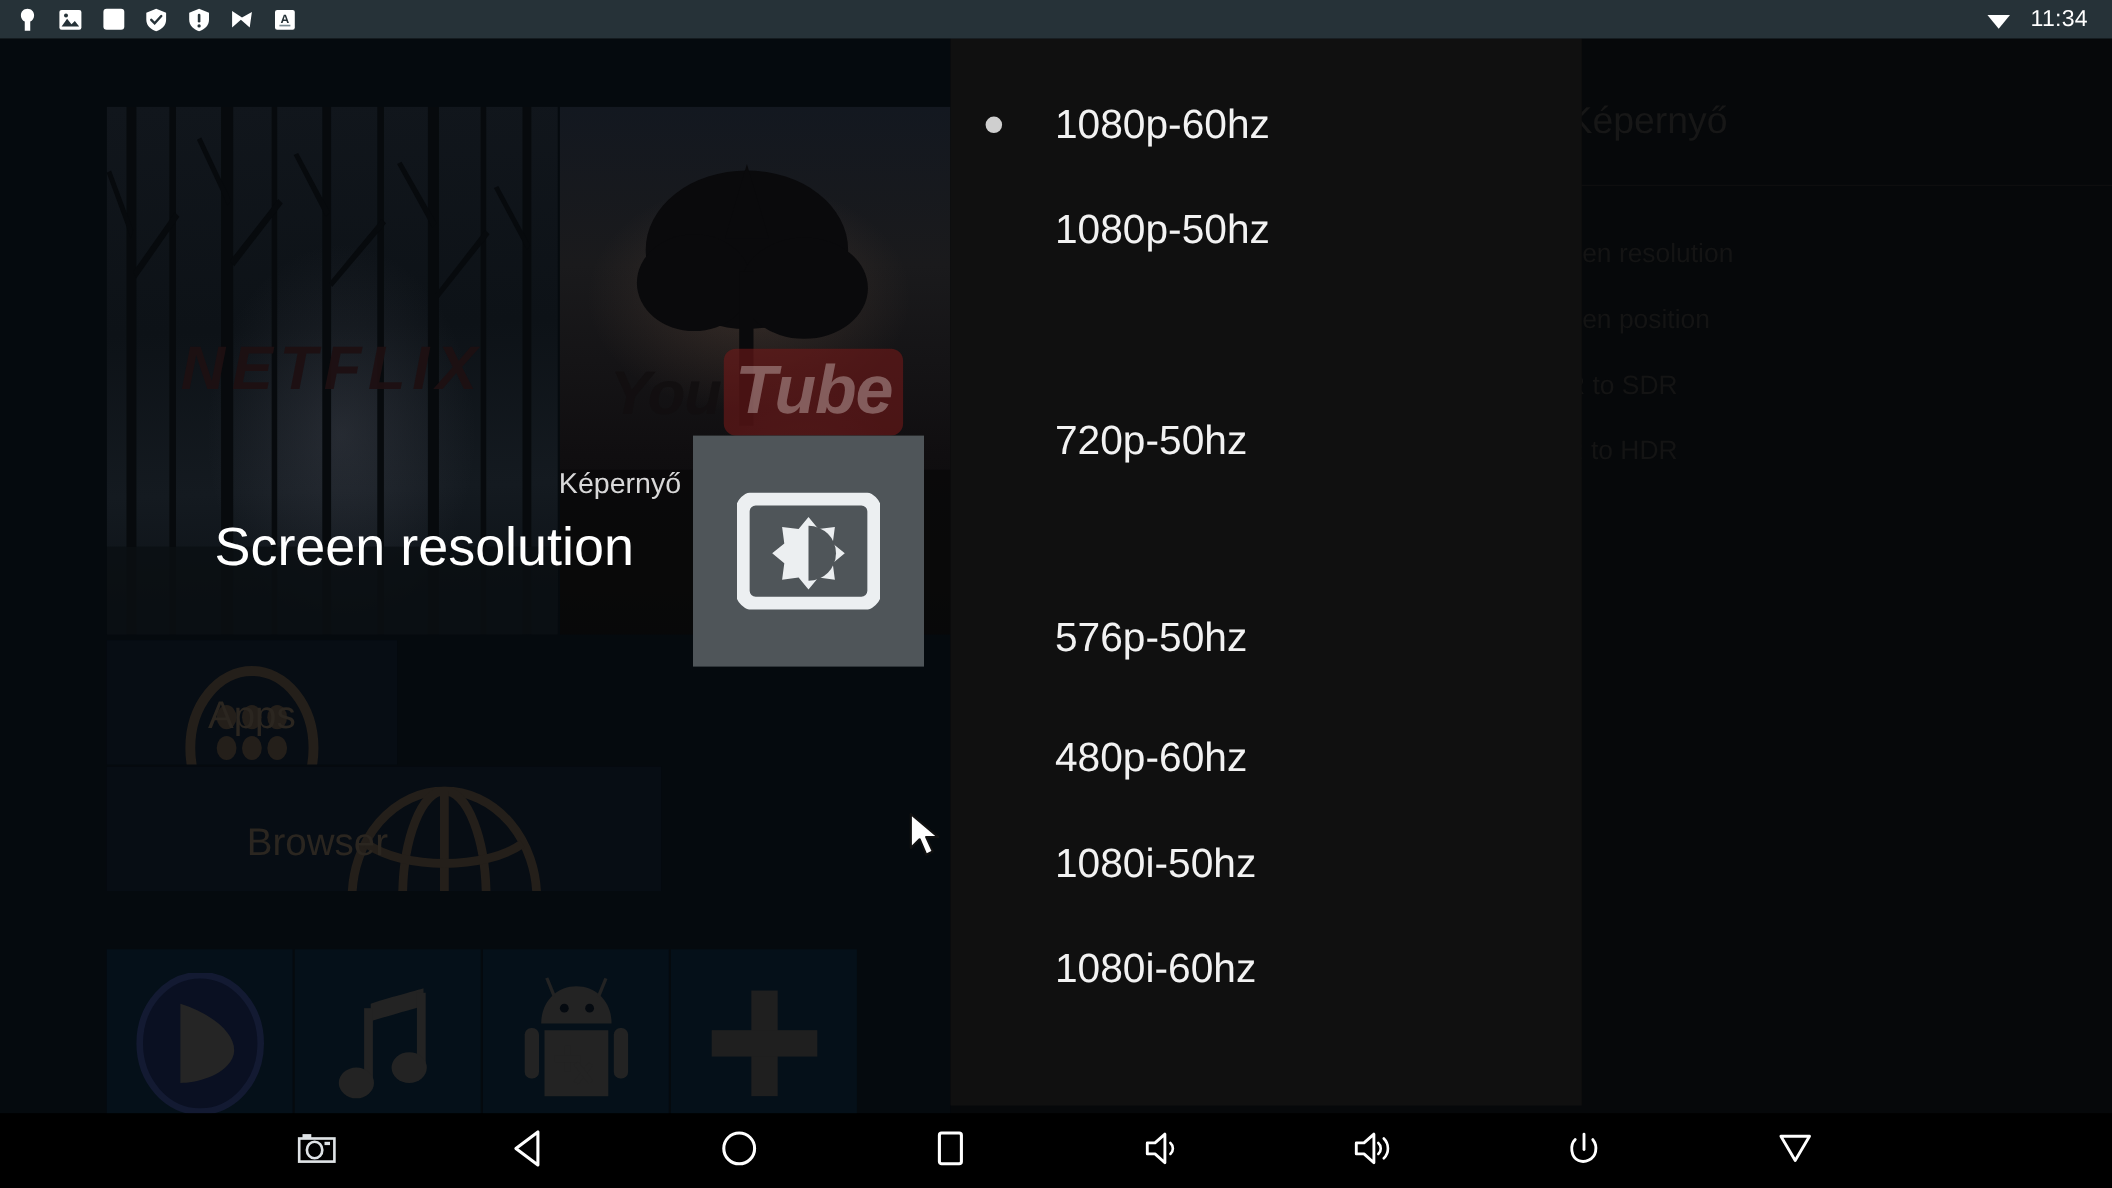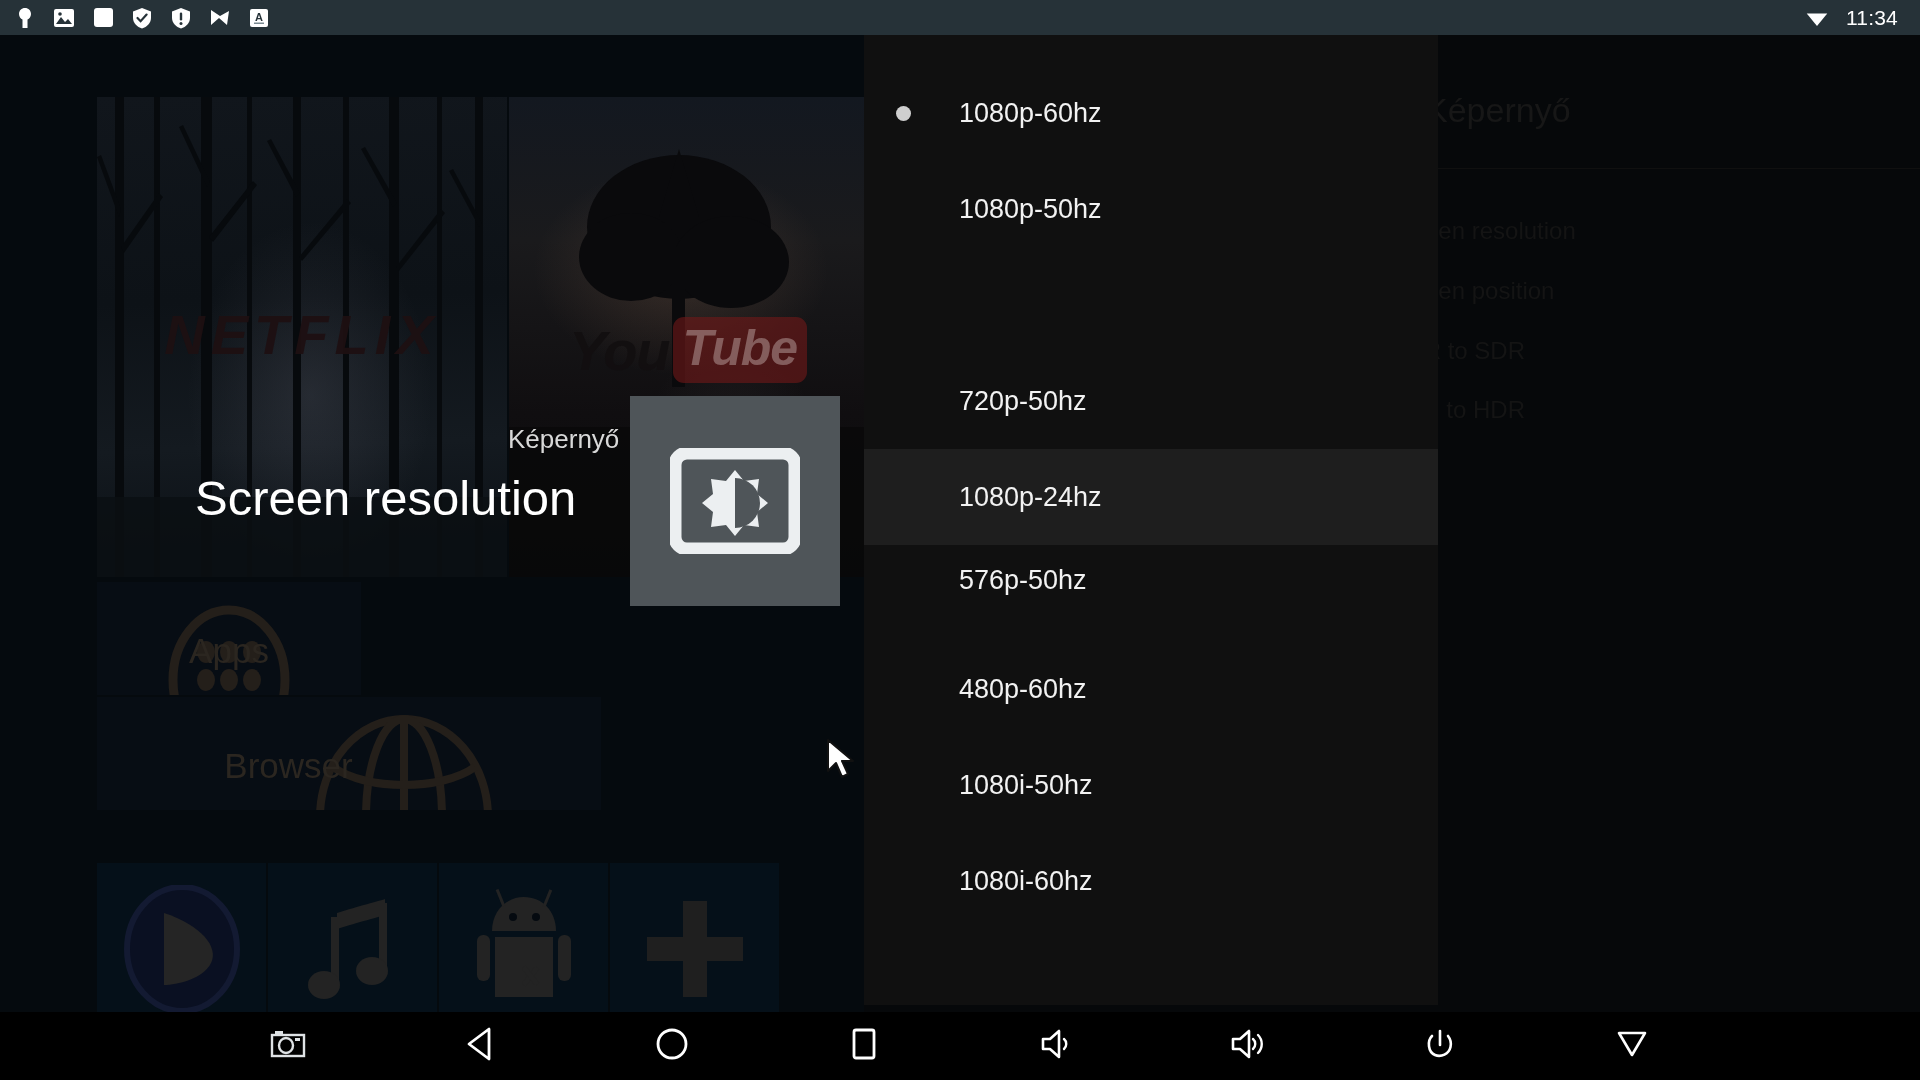--- a/index.html
+++ b/index.html
@@ -125,21 +125,21 @@
     justify-content: center;
     gap: 3px;
   }
   #yt-you {
     font-size: 56px;
     font-weight: 700;
     color: rgba(18,15,16,0.95);
     letter-spacing: -1px;
   }
   #yt-tube {
-    font-size: 50px;
+    font-size: 62px;
     font-weight: 700;
     color: rgba(214,200,198,0.40);
     background: rgba(112,24,24,0.62);
     border-radius: 11px;
     padding: 2px 10px 6px 10px;
     letter-spacing: -1px;
   }
 
   
   #mid-row {
@@ -255,21 +255,21 @@
   .res-radio {
     position: absolute;
     left: 32px;
     width: 15px; height: 15px;
     border-radius: 50%;
     background: #cfcfcf;
   }
   .res-label {
     position: absolute;
     left: 95px;
-    font-size: 27px;
+    font-size: 37px;
     color: #f2f2f2;
     white-space: nowrap;
   }
 
   
   #overlay-card {
     position: absolute;
     z-index: 50;
     pointer-events: none;
   }
@@ -503,23 +503,20 @@
     <div class="res-item" style="top:30px">
       <span class="res-radio"></span>
       <span class="res-label">1080p-60hz</span>
     </div>
     <div class="res-item" style="top:126px">
       <span class="res-label">1080p-50hz</span>
     </div>
     <div class="res-item" style="top:318px">
       <span class="res-label">720p-50hz</span>
     </div>
-    <div class="res-item selected-row" style="top:414px">
-      <span class="res-label">1080p-24hz</span>
-    </div>
     <div class="res-item" style="top:497px">
       <span class="res-label">576p-50hz</span>
     </div>
     <div class="res-item" style="top:606px">
       <span class="res-label">480p-60hz</span>
     </div>
     <div class="res-item" style="top:702px">
       <span class="res-label">1080i-50hz</span>
     </div>
     <div class="res-item" style="top:798px">

